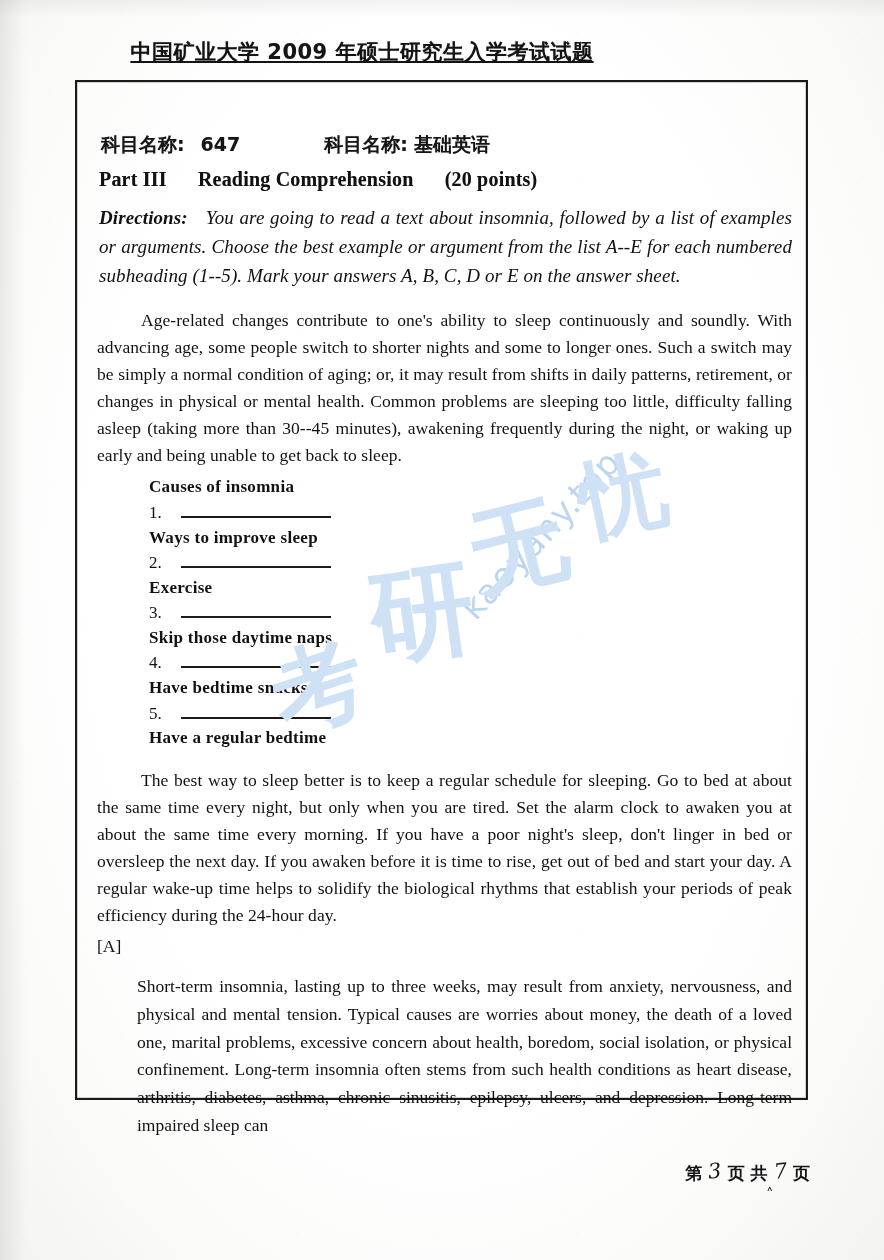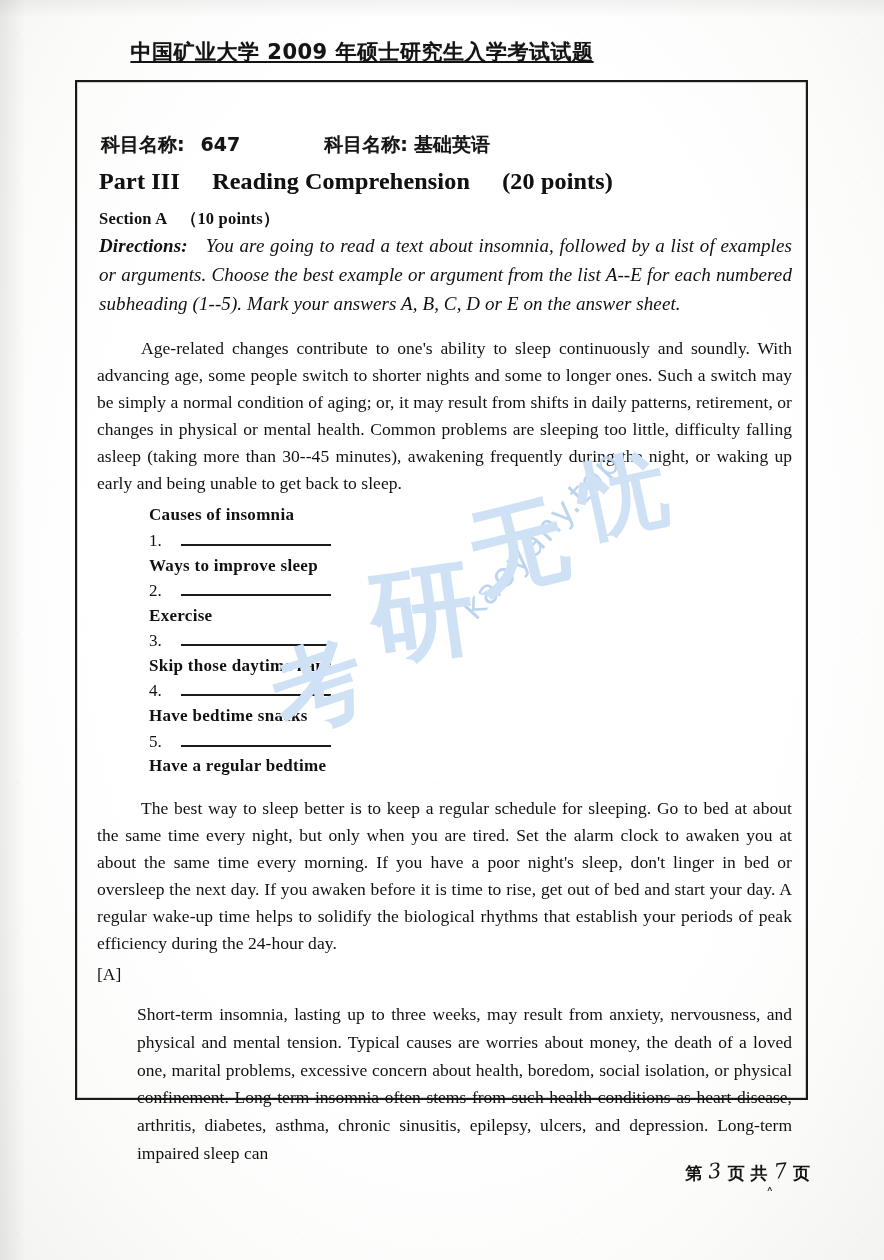--- a/index.html
+++ b/index.html
@@ -92,21 +92,21 @@
     text-shadow: 0 0 1px rgba(0,0,0,.3);
   }
   .subject-line .code-label { white-space: pre; }
   .subject-line .code-value { margin-left: 16px; }
   .subject-line .name-label { margin-left: 84px; white-space: pre; margin-top: 36px; }
   .subject-line .name-value { margin-left: 6px; }
 
   .part-line {
     font-family: "Liberation Serif", "DejaVu Serif", serif;
     font-weight: 700;
-    font-size: 24px;
+    font-size: 20px;
     margin: 10px 0 13px 4px;
     letter-spacing: .2px;
     text-shadow: 0 0 .6px rgba(0,0,0,.4);
   }
   .part-line .part-title { margin-left: 26px; }
   .part-line .part-points { margin-left: 26px; }
 
   .section-line {
     font-family: "Liberation Serif", "DejaVu Serif", serif;
     font-weight: 700;
@@ -281,24 +281,20 @@
       <span class="name-label">科目名称:</span>
       <span class="name-value">基础英语</span>
     </div>
 
     <div class="part-line">
       <span>Part III</span>
       <span class="part-title">Reading Comprehension</span>
       <span class="part-points">(20 points)</span>
     </div>
 
-    <div class="section-line">
-      <span>Section A</span>
-      <span class="section-points">（10 points）</span>
-    </div>
 
     <div class="directions">
       <span class="dir-label">Directions:</span><span>You are going to read a text about insomnia, followed by a list of examples or arguments. Choose the best example or argument from the list A--E for each numbered subheading (1--5). Mark your answers A, B, C, D or E on the answer sheet.</span>
     </div>
 
     <div class="body-para">Age-related changes contribute to one's ability to sleep continuously and soundly. With advancing age, some people switch to shorter nights and some to longer ones. Such a switch may be simply a normal condition of aging; or, it may result from shifts in daily patterns, retirement, or changes in physical or mental health. Common problems are sleeping too little, difficulty falling asleep (taking more than 30--45 minutes), awakening frequently during the night, or waking up early and being unable to get back to sleep.</div>
 
     <div class="outline" id="outline-list">
         <div class="outline-head">Causes of insomnia</div>
         <div class="outline-blank">

